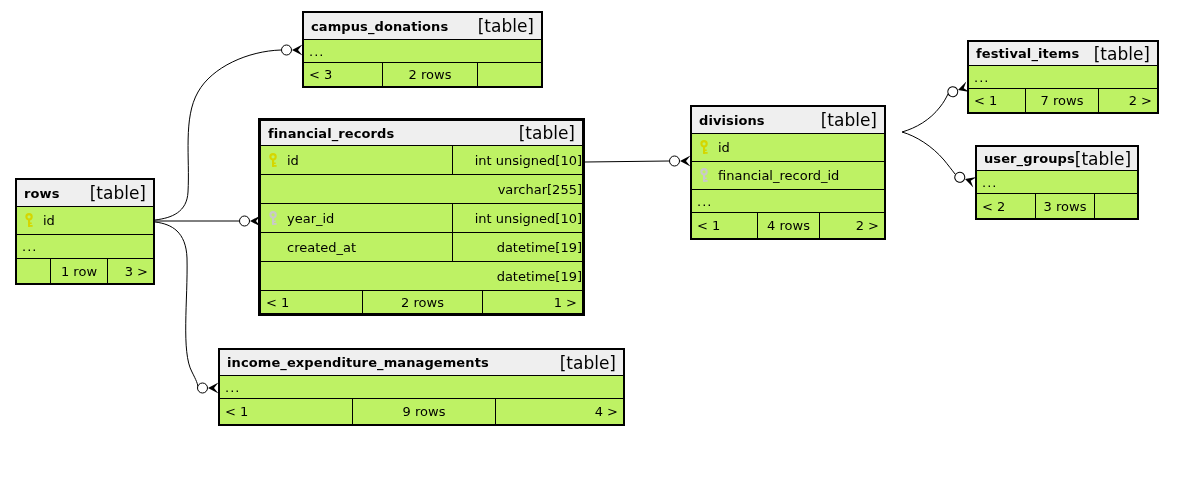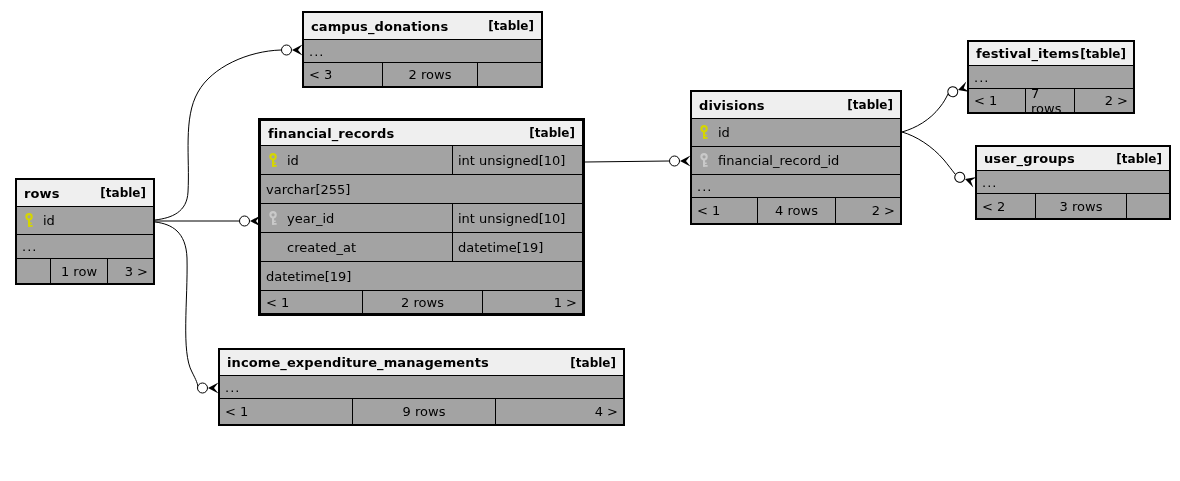--- a/index.html
+++ b/index.html
@@ -2,28 +2,28 @@
 <html><head>
 <meta charset="utf-8">
 <style>
   html,body { margin:0; padding:0; background:#ffffff; }
   .canvas {
     position:relative; width:1180px; height:481px; background:#ffffff;
     font-family:"DejaVu Sans","Liberation Sans",sans-serif;
     font-size:13px; color:#000; overflow:hidden;
   }
   .edges { position:absolute; left:0; top:0; width:1180px; height:481px; }
-  .tbl { position:absolute; background:#a3a3a3; border:2px solid #000; box-sizing:border-box; cursor:pointer; }
-  .tbl.hl { border-width:3px; }
+  .tbl { position:absolute; background:#bef264; border:2px solid #000; box-sizing:border-box; cursor:pointer; }
+  .tbl.hl { border-width:3px;text-align:right; }
   .hdr {
     display:flex; justify-content:space-between; align-items:center;
     background:#efefef; padding:0 7px; border-bottom:1px solid #000; box-sizing:border-box;
   }
   .tname { font-weight:bold; letter-spacing:0.1px; }
-  .ttag { font-size:12px; font-weight:bold; }
+  .ttag { font-size:17px; font-weight:normal; }
   .row { display:flex; align-items:center; border-bottom:1px solid #000; box-sizing:border-box; }
   .pad { padding-left:7px; }
   .keyic { width:11px; height:15px; margin-right:8px; flex:0 0 auto; }
   .nokey { width:19px; flex:0 0 auto; }
   .ell { padding-left:5px; letter-spacing:1px; }
   .fr-name { width:192px; height:100%; display:flex; align-items:center; padding-left:7px; box-sizing:border-box; border-right:1px solid #000; }
   .fr-type { flex:1; padding-left:5px; }
   .ftr { display:flex; align-items:stretch; box-sizing:border-box; }
   .fc { display:flex; align-items:center; padding:0 5px; box-sizing:border-box; }
   .fc.c { flex:1; justify-content:center; border-left:1px solid #000; border-right:1px solid #000; }
@@ -136,21 +136,21 @@
       <span>id</span>
     </div>
     <div class="row ell" style="height:24px">...</div>
     <div class="ftr" style="height:24px">
       <span class="fc l" style="width:33px"></span>
       <span class="fc c">1 row</span>
       <span class="fc r" style="width:45px">3 &gt;</span>
     </div>
   </div>
 
-  <div class="tbl" style="left:690px; top:90px; width:212px;">
+  <div class="tbl" style="left:690px; top:105px; width:196px;">
     <div class="hdr" style="height:27px">
       <span class="tname">divisions</span>
       <span class="ttag">[table]</span>
     </div>
     <div class="row pad" style="height:28px">
       <svg class="keyic" viewBox="0 0 12 16">
         <circle cx="5.5" cy="4" r="2.9" fill="none" stroke="#d5d600" stroke-width="2.3"></circle>
         <line x1="5.5" y1="7" x2="5.5" y2="15" stroke="#d5d600" stroke-width="2.3"></line>
         <line x1="5.5" y1="13.9" x2="9.4" y2="13.9" stroke="#d5d600" stroke-width="1.9"></line>
         <line x1="5.5" y1="11" x2="8.4" y2="11" stroke="#d5d600" stroke-width="1.7"></line>
@@ -167,34 +167,34 @@
       <span>financial_record_id</span>
     </div>
     <div class="row ell" style="height:23px">...</div>
     <div class="ftr" style="height:25px">
       <span class="fc l" style="width:65px">&lt; 1</span>
       <span class="fc c">4 rows</span>
       <span class="fc r" style="width:64px">2 &gt;</span>
     </div>
   </div>
 
-  <div class="tbl" style="left:967px; top:40px; width:168px;">
+  <div class="tbl" style="left:967px; top:40px; width:192px;">
     <div class="hdr" style="height:24px">
       <span class="tname">festival_items</span>
       <span class="ttag">[table]</span>
     </div>
     <div class="row ell" style="height:23px">...</div>
     <div class="ftr" style="height:23px">
       <span class="fc l" style="width:56px">&lt; 1</span>
       <span class="fc c">7 rows</span>
       <span class="fc r" style="width:58px">2 &gt;</span>
     </div>
   </div>
 
-  <div class="tbl" style="left:975px; top:145px; width:196px;">
+  <div class="tbl" style="left:975px; top:145px; width:164px;">
     <div class="hdr" style="height:24px">
       <span class="tname">user_groups</span>
       <span class="ttag">[table]</span>
     </div>
     <div class="row ell" style="height:23px">...</div>
     <div class="ftr" style="height:24px">
       <span class="fc l" style="width:58px">&lt; 2</span>
       <span class="fc c">3 rows</span>
       <span class="fc r" style="width:42px"></span>
     </div>

